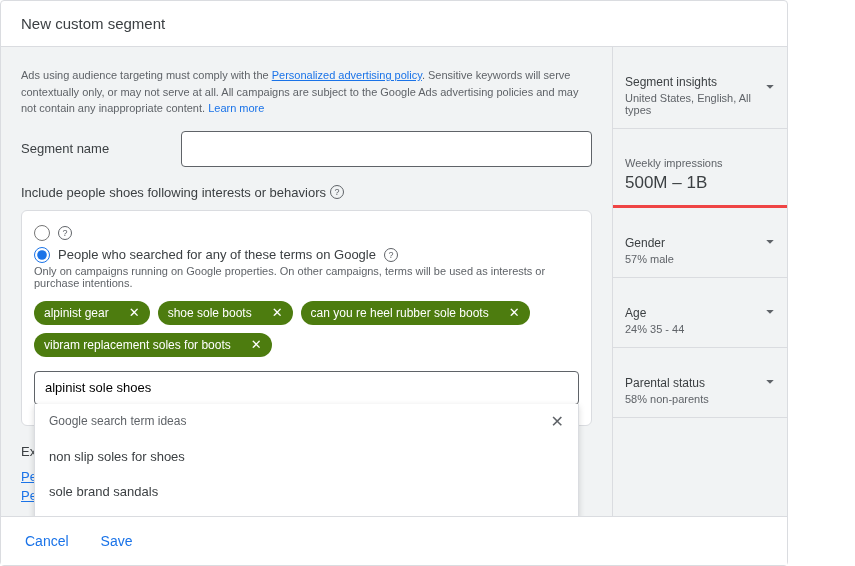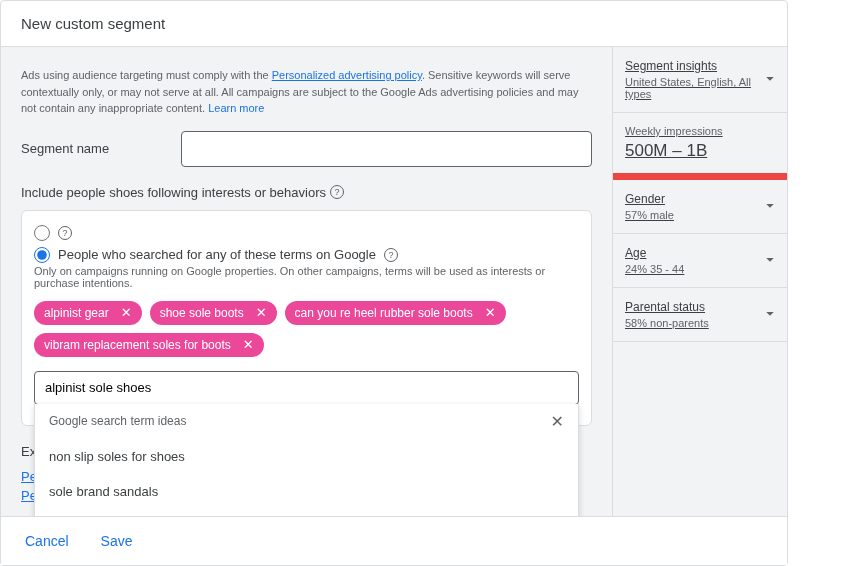--- a/index.html
+++ b/index.html
@@ -110,26 +110,26 @@
   .chips {
     display: flex;
     flex-wrap: wrap;
     gap: 8px;
     margin-bottom: 14px;
     margin-left: 0;
   }
   .chip {
     display: inline-flex;
     align-items: center;
-    background: #ec4899;
+    background: #4d7c0f;
     color: #fff;
     border-radius: 14px;
     padding: 5px 10px;
     font-size: 12px;
-    gap: 12px;
+    gap: 20px;
   }
   .chip .x {
     cursor: pointer;
     font-size: 13px;
     line-height: 1;
   }
   .search-input-wrap {
     position: relative;
   }
   .search-input {
@@ -181,24 +181,23 @@
     font-size: 13px;
     margin-top: 10px;
     display: block;
   }
   .side-col {
     width: 175px;
     border-left: 1px solid #dadce0;
     background: #f1f3f4;
   }
   .side-section {
-    padding: 12px 10px 12px 12px;
+    padding: 28px 10px 12px 12px;
     border-bottom: 1px solid #dadce0;
     position: relative;
-    text-decoration: underline;
   }
   .side-title {
     font-size: 12px;
     color: #3c4043;
     font-weight: 500;
   }
   .side-sub {
     font-size: 11px;
     color: #5f6368;
     margin-top: 3px;
@@ -314,21 +313,21 @@
     <div class="side-col">
 
       <div class="side-section">
         <div class="side-title">Segment insights</div>
         <div class="side-sub">United States, English, All types</div>
         <span class="chevron"><svg viewBox="0 0 24 24">
               <path fill="currentColor" d="M7 10l5 5 5-5z"></path>
             </svg></span>
       </div>
 
-      <div class="side-section" style="border-bottom:7px solid #ef4444">
+      <div class="side-section" style="border-bottom:3px solid #ef4444">
         <div class="side-sub" style="margin-top:0">Weekly impressions</div>
         <div class="side-big">500M – 1B</div>
       </div>
 
       <div class="side-section">
         <div class="side-title" style="font-weight:400">Gender</div>
         <div class="side-sub">57% male</div>
         <span class="chevron"><svg viewBox="0 0 24 24">
               <path fill="currentColor" d="M7 10l5 5 5-5z"></path>
             </svg></span>

